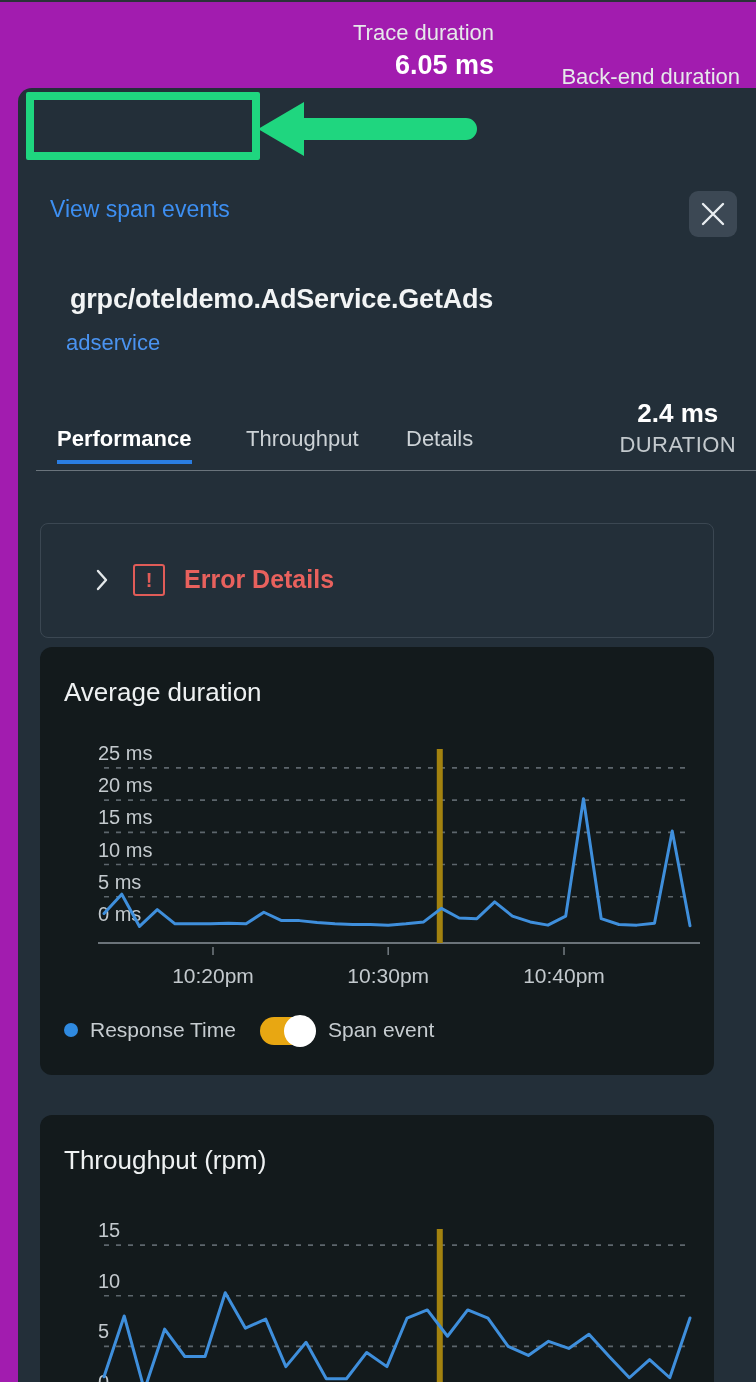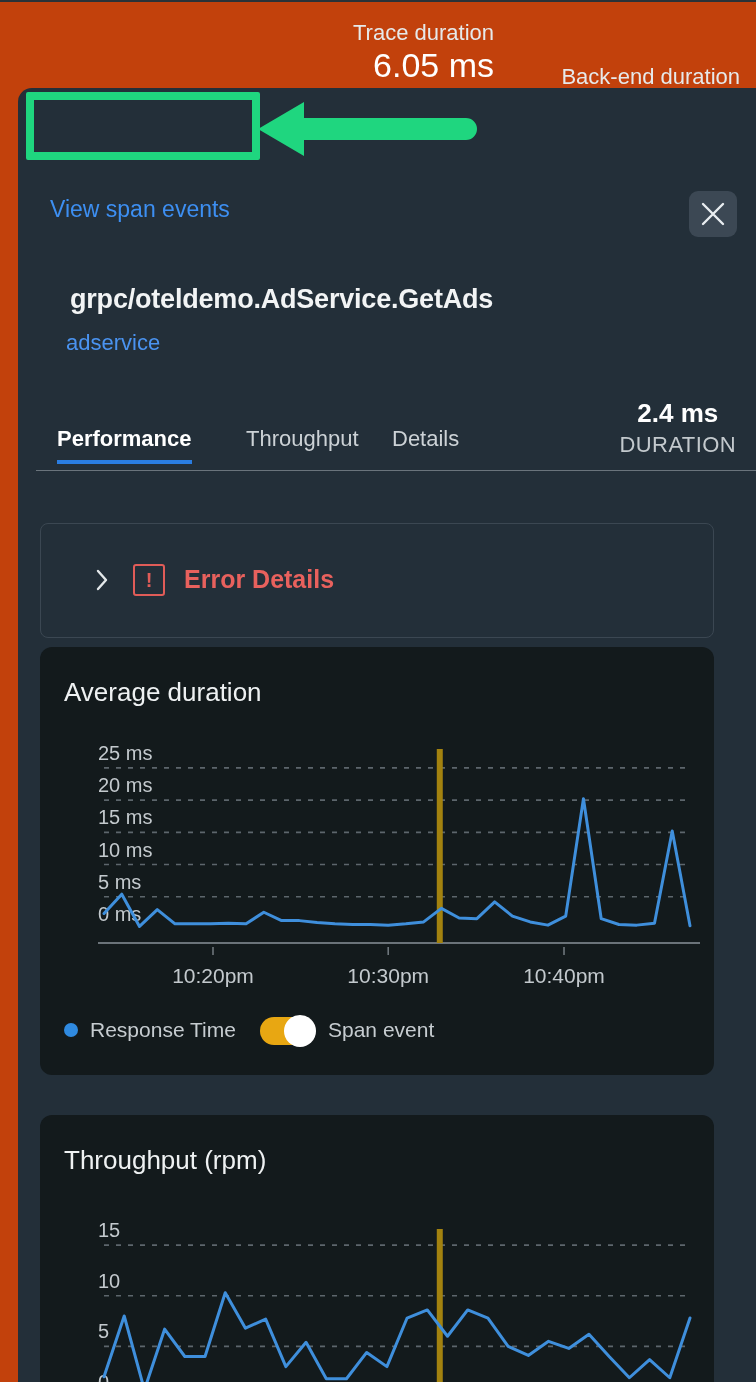--- a/index.html
+++ b/index.html
@@ -2,29 +2,29 @@
 <html><head>
 <meta charset="utf-8">
 <style>
   * { box-sizing: border-box; margin: 0; padding: 0; }
   html, body {
     width: 756px; height: 1382px;
     background: #0d1214;
     font-family: "Liberation Sans", sans-serif;
     overflow: hidden;
   }
-  #root { position: relative; width: 756px; height: 1382px; background: #c2410c; }
+  #root { position: relative; width: 756px; height: 1382px; background: #a21caf; }
 
   .topline { position: absolute; left: 0; top: 0; width: 756px; height: 2px; background: #2a3238; }
 
   
   .summary { position: absolute; left: 0; top: 8px; width: 756px; height: 78px; }
   .metric { position: absolute; text-align: right; }
   .metric .mlabel { font-size: 22px; color: #e6e9ea; line-height: 30px; white-space: nowrap; }
-  .metric .mvalue { font-size: 34px; font-weight: normal; color: #ffffff; line-height: 34px; white-space: nowrap; }
+  .metric .mvalue { font-size: 27px; font-weight: bold; color: #ffffff; line-height: 34px; white-space: nowrap; }
   #metric-trace { right: 262px; top: 10px; }
   #metric-backend { right: 0px; top: 10px; padding-right: 16px; margin-top: 44px; }
 
   
   .panel {
     position: absolute; left: 18px; top: 88px; width: 738px; height: 1294px;
     background: #232f39; border-radius: 14px 0 0 0;
   }
   .panel-inner { position: absolute; left: 0; top: 0; right: 0; bottom: 0; }
 
@@ -55,21 +55,21 @@
     position: absolute; top: 0; font-size: 22px; color: #ccd2d6;
     line-height: 50px; cursor: pointer; white-space: nowrap;
   }
   .tab.active { color: #ffffff; font-weight: bold; }
   .tab .underline {
     position: absolute; left: 0; right: 0; bottom: 0; height: 4px; background: #2a7de1; display: none;
   }
   .tab.active .underline { display: block; }
   #tab-performance { left: 39px; }
   #tab-attributes  { left: 228px; }
-  #tab-details     { left: 374px; }
+  #tab-details     { left: 388px; }
   .tabs-divider { position: absolute; left: 18px; top: 382px; width: 720px; height: 1px; background: #6a747c; }
 
   .duration-box { position: absolute; right: 20px; top: 308px; text-align: center; }
   .duration-box .dval { font-size: 26px; font-weight: bold; color: #ffffff; line-height: 34px; }
   .duration-box .dlab { font-size: 22px; color: #c3c9cd; line-height: 30px; letter-spacing: 0.4px; }
 
   
   .content { position: absolute; left: 0; top: 383px; width: 738px; bottom: 0; background: #232f39; }
 
   .error-card {

